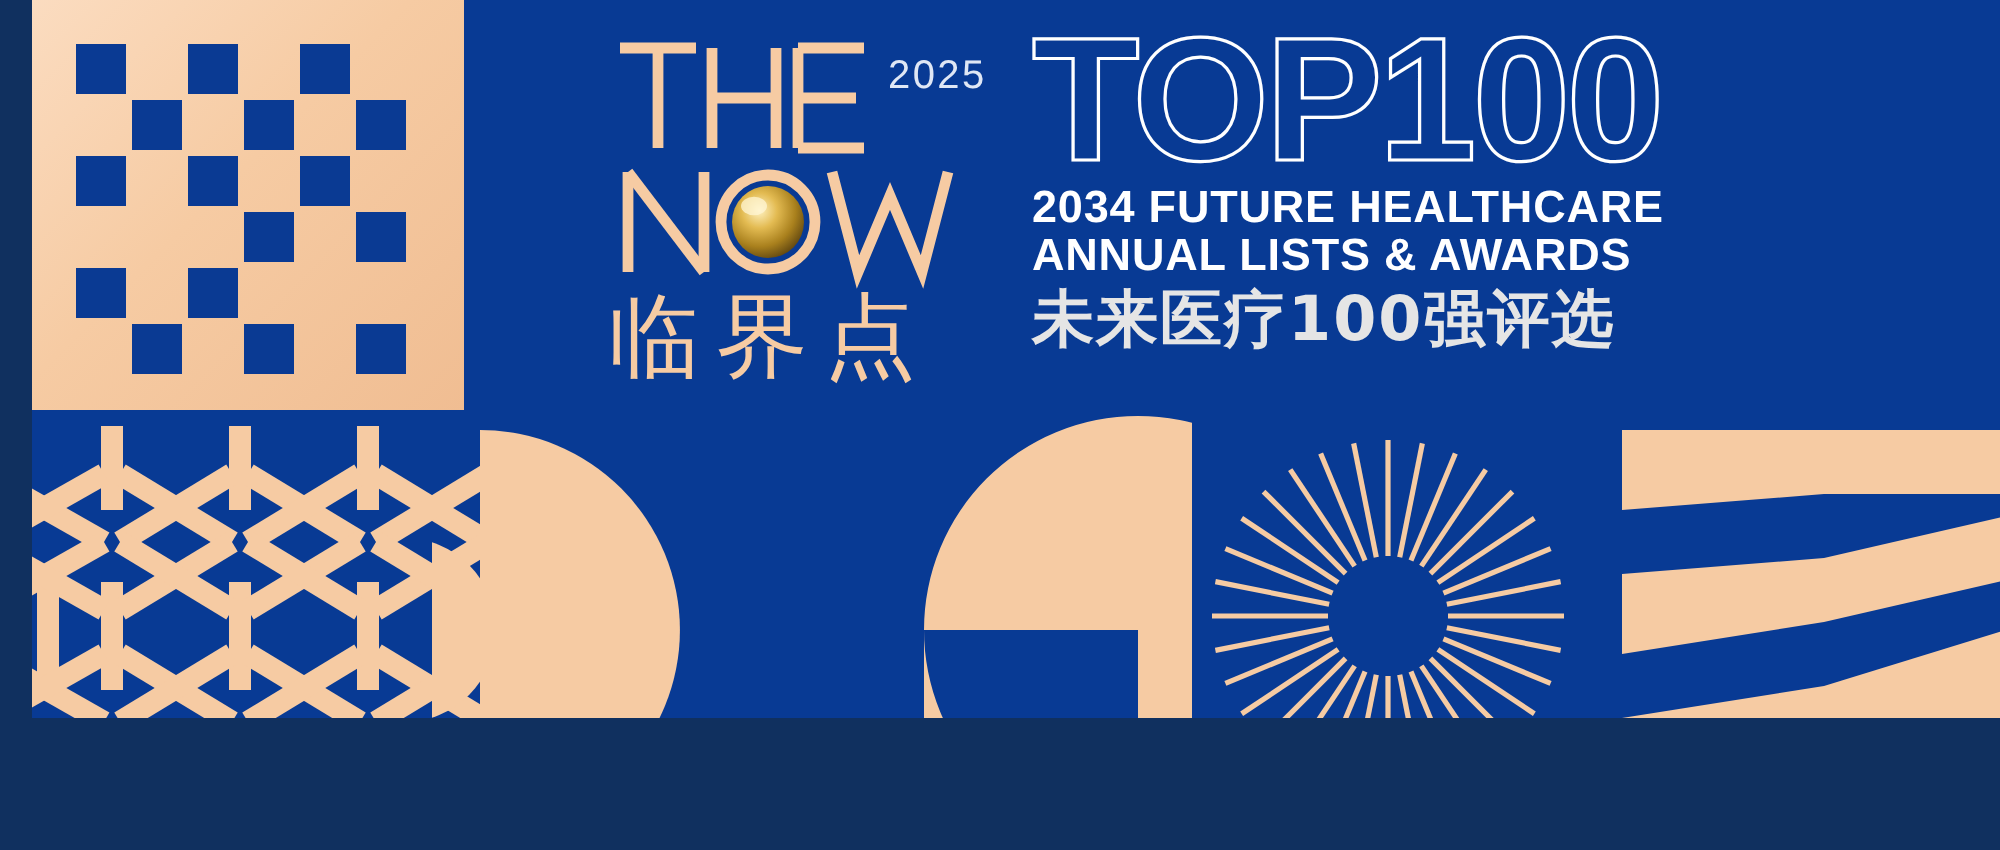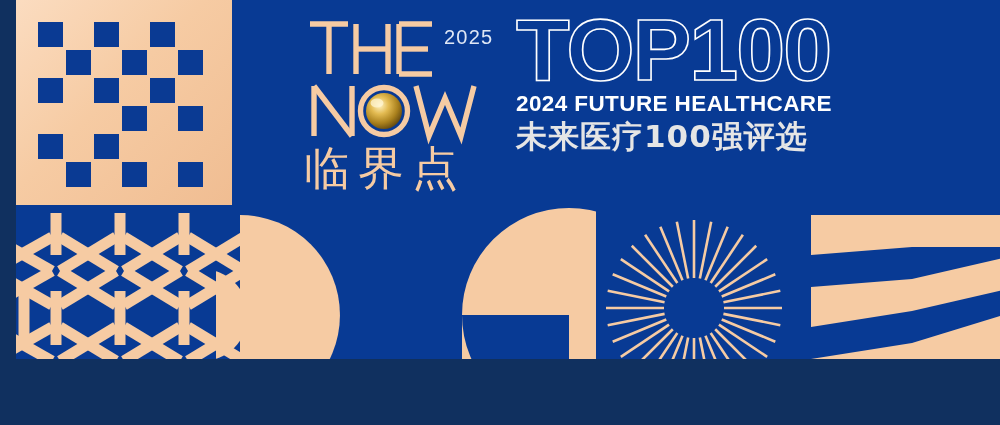--- a/index.html
+++ b/index.html
@@ -320,19 +320,20 @@
   </div>
 
   <div id="title-block">
 
     <div id="top100-wrap">
       <svg width="345" height="80" viewBox="0 0 345 80" xmlns="http://www.w3.org/2000/svg">
         <text id="top100-text" x="0" y="70" fill="none" stroke="#ffffff" stroke-width="1.6" font-family="Liberation Sans, sans-serif" font-weight="bold" font-size="88" letter-spacing="-2">TOP100</text>
       </svg>
     </div>
 
-    <div class="eng-line" id="eng-line-1">2024 FUTURE HEALTHCARE</div>
-
+    <div class="eng-line" id="eng-line-1">2034 FUTURE HEALTHCARE</div>
+
+    <div class="eng-line" id="eng-line-2">ANNUAL LISTS &amp; AWARDS</div>
 
     <div id="cn-subtitle">未来医疗100强评选</div>
   </div>
 
 </div>
 
 </body></html>

